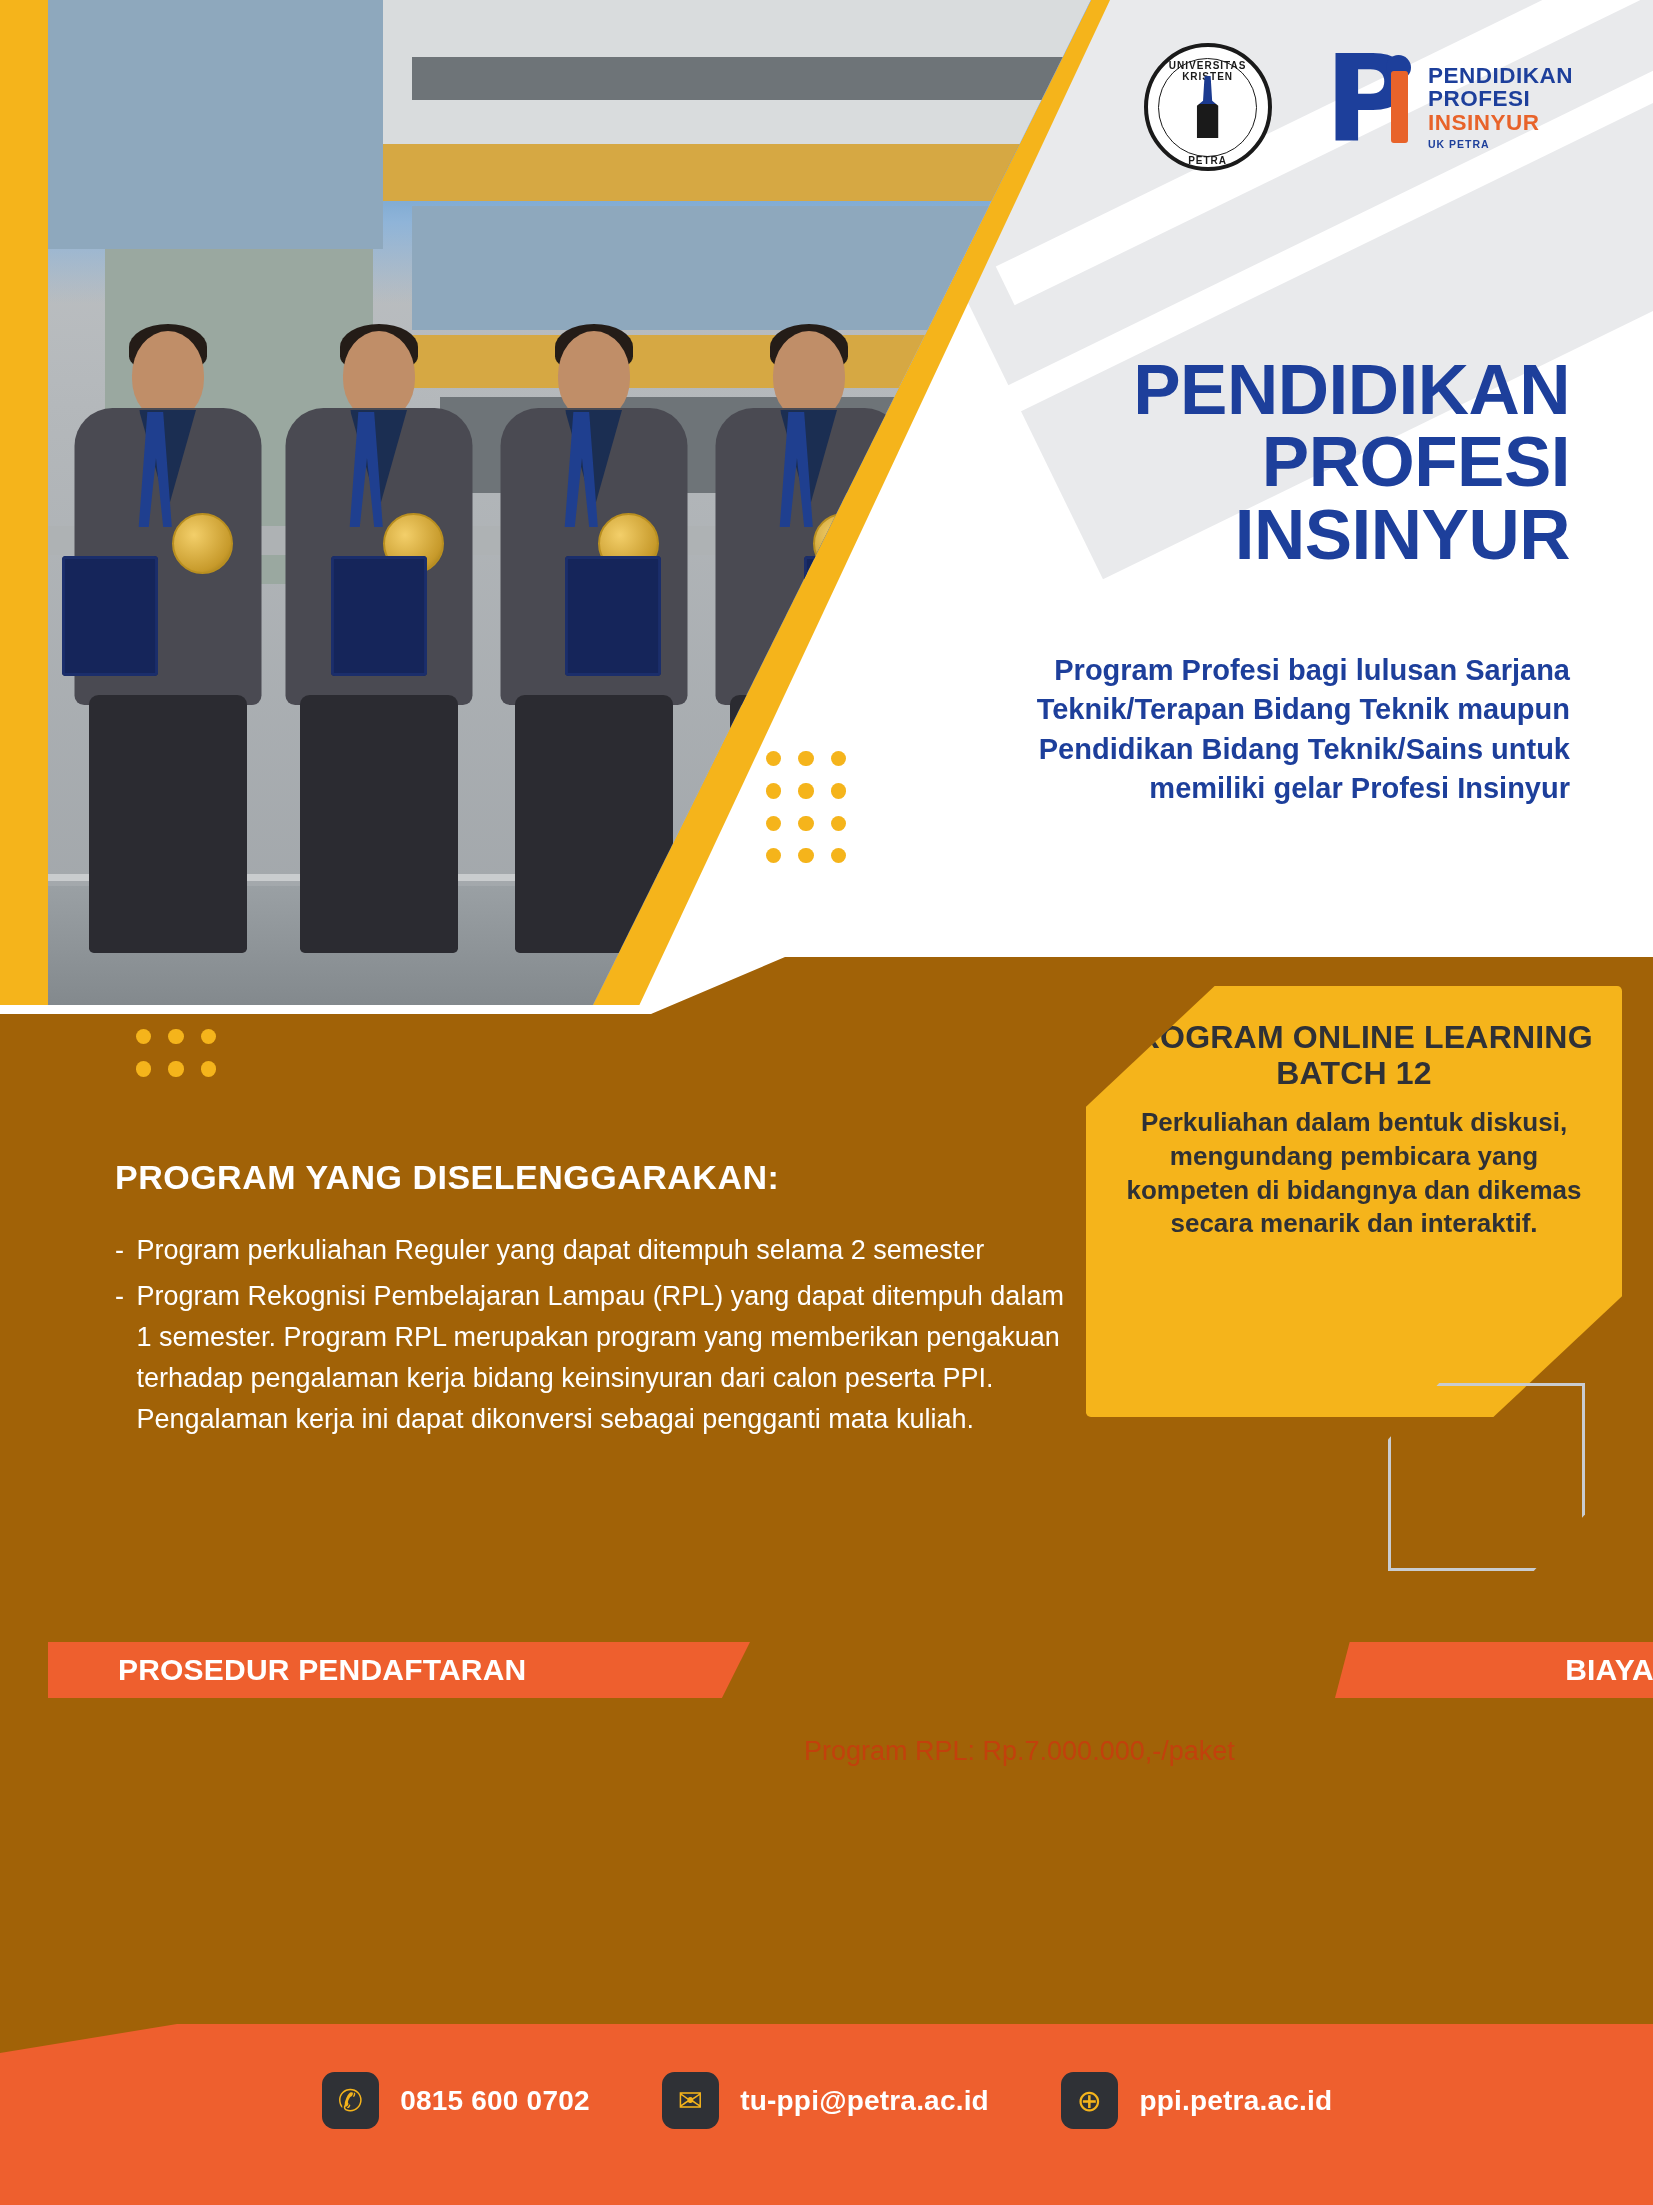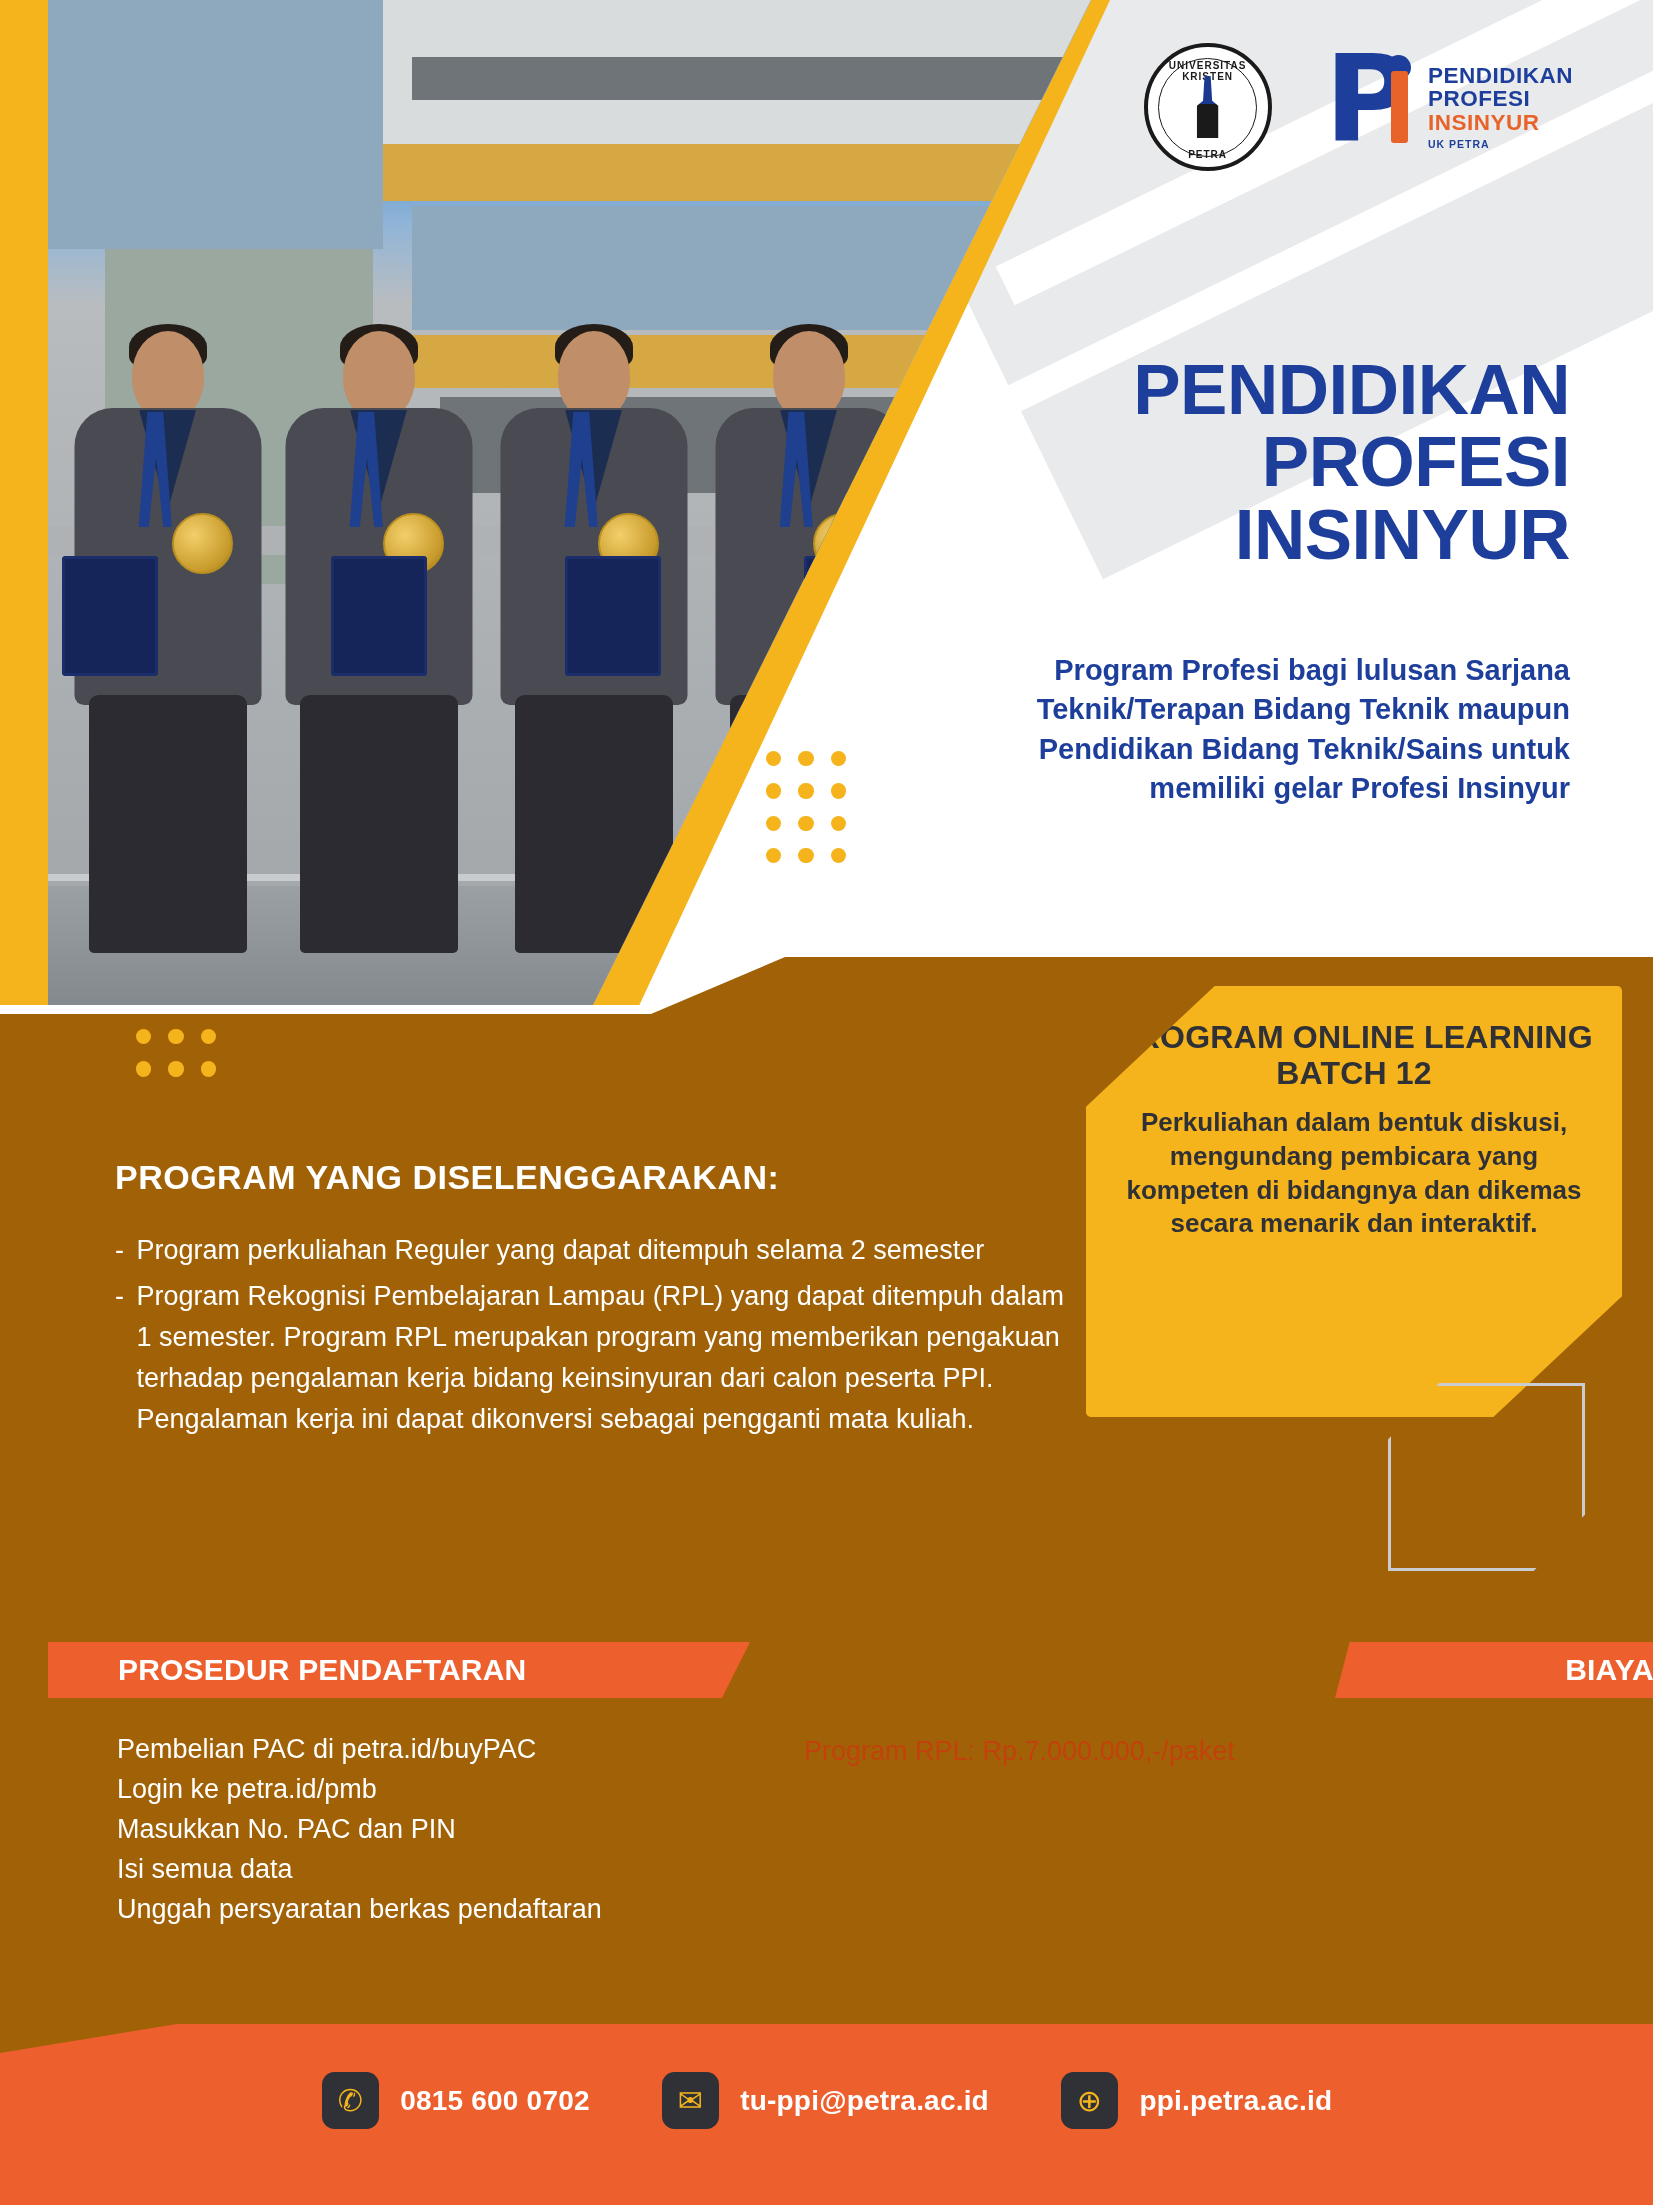--- a/index.html
+++ b/index.html
@@ -247,21 +247,21 @@
   .petra-logo .top-text, .petra-logo .bottom-text {
     position: absolute;
     left: 0; right: 0;
     text-align: center;
     font-size: 10px;
     font-weight: bold;
     letter-spacing: 1px;
     color: #1a1a1a;
   }
   .petra-logo .top-text { top: 13.4px; }
-  .petra-logo .bottom-text { bottom: 7px; }
+  .petra-logo .bottom-text { bottom: 1px; }
 
   .ppi-logo {
     display: flex;
     align-items: center;
     gap: 12.4px;
   }
   .ppi-mark {
     position: relative;
     width: 91px;
     height: 96px;
@@ -677,27 +677,20 @@
   </div>
   <div class="hex-outline"></div>
 
   <div class="banner left">
     <span>PROSEDUR PENDAFTARAN</span>
   </div>
   <div class="banner right">
     <span>BIAYA</span>
   </div>
 
-  <div class="proc-list">
-    <div>Pembelian PAC di petra.id/buyPAC</div>
-    <div>Login ke petra.id/pmb</div>
-    <div>Masukkan No. PAC dan PIN</div>
-    <div>Isi semua data</div>
-    <div>Unggah persyaratan berkas pendaftaran</div>
-  </div>
 
   <div class="fees">
     <div>Program RPL: Rp.7.000.000,-/paket</div>
   </div>
 
   <div class="footer"></div>
   <div class="footer-items">
     <div class="fitem">
       <div class="ficon">✆</div>
       <div class="ftext">0815 600 0702</div>

